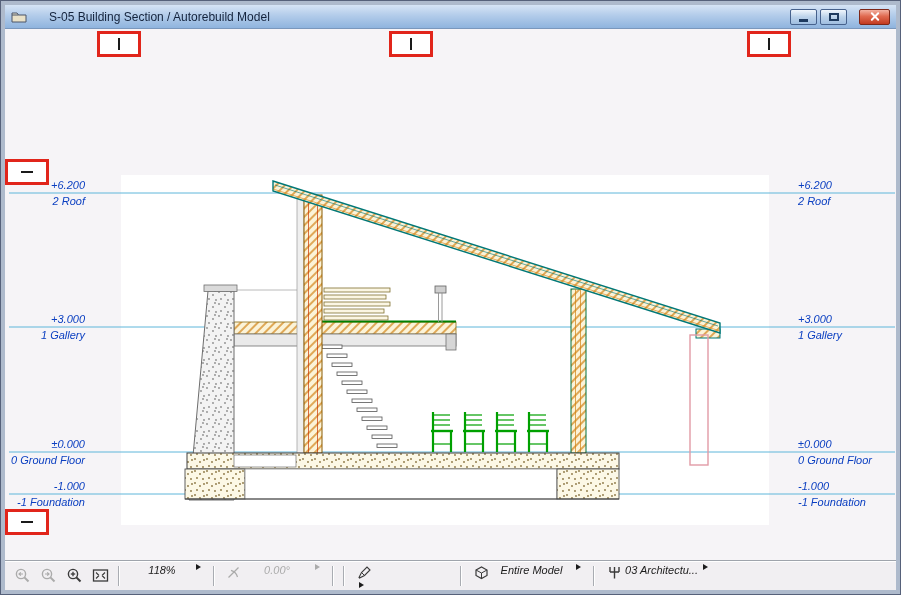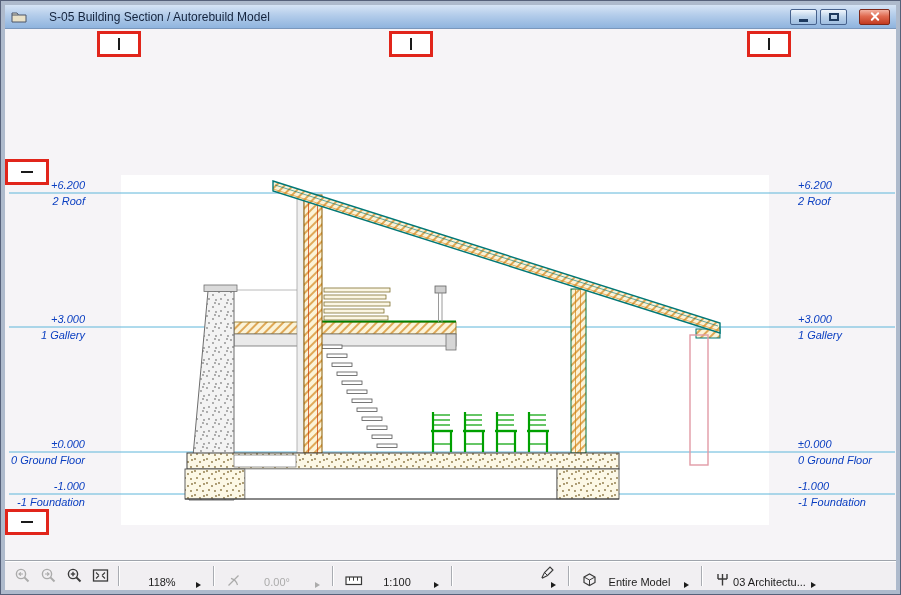--- a/index.html
+++ b/index.html
@@ -47,21 +47,21 @@
   }
   .tick-v{width:2px;height:12px;background:#1A1A1A;}
   .tick-h{width:12px;height:2px;background:#1A1A1A;}
   
   .statusbar{
     position:absolute;left:4px;right:4px;bottom:4px;height:30px;box-sizing:border-box;
     background:#F1EFF2;border-top:1px solid #9FA4AC;box-shadow:inset 0 1px 0 #FFFFFF;
     display:flex;align-items:center;padding:0 4px;font-size:11px;color:#1C1C1C;
   }
   .sbtn{width:26px;height:24px;display:flex;align-items:center;justify-content:center;cursor:pointer;}
-  .group{height:24px;display:flex;align-items:flex-end;padding:0 7px;cursor:pointer;box-sizing:border-box;}
+  .group{height:24px;display:flex;align-items:flex-start;padding:0 7px;cursor:pointer;box-sizing:border-box;font-style:italic;}
   .group .txt{flex:1;text-align:center;white-space:nowrap;overflow:hidden;}
   .tri{width:0;height:0;border-left:5px solid #1C1C1C;border-top:3.5px solid transparent;border-bottom:3.5px solid transparent;margin-left:3px;flex:0 0 auto;}
   .tri.gray{border-left-color:#ABABAB;}
   .sep{width:1px;height:20px;background:#A9ACB2;box-shadow:1px 0 0 #FFFFFF;margin:0 5px;flex:0 0 auto;}
   .disabled{color:#ABABAB;}
   #grp-zoom{width:84px;}
   #grp-rot{width:108px;}
   #grp-scale{width:108px;}
   #grp-pen{width:106px;flex-direction:column;}
   #grp-model{width:122px;}
@@ -294,30 +294,20 @@
     <div class="group" id="grp-rot">
       <svg width="16" height="16" viewBox="0 0 16 16" stroke="#ABABAB" fill="none">
         <line x1="2.5" y1="13.5" x2="12.5" y2="3.5" stroke-width="1.3"></line>
         <path d="M11.5,13 A9.5,9.5 0 0 0 5,6.4" stroke-width="1.2"></path>
       </svg>
       <span class="txt disabled">0.00°</span>
       <span class="tri gray"></span>
     </div>
     <div class="sep"></div>
 
-    <div class="group" id="grp-scale">
-      <svg width="18" height="16" viewBox="0 0 18 16" stroke="#3A3A3A">
-        <rect x="1" y="5" width="15.5" height="7.5" fill="#FFFFFF" stroke-width="1.2"></rect>
-        <line x1="4.5" y1="5" x2="4.5" y2="8.7" stroke-width="1"></line>
-        <line x1="8.5" y1="5" x2="8.5" y2="8.7" stroke-width="1"></line>
-        <line x1="12.5" y1="5" x2="12.5" y2="8.7" stroke-width="1"></line>
-      </svg>
-      <span class="txt">1:100</span>
-      <span class="tri"></span>
-    </div>
     <div class="sep"></div>
 
     <div class="group" id="grp-pen">
       <svg width="17" height="17" viewBox="0 0 17 17" stroke="#3A3A3A" fill="none">
         <path d="M3,13.5 L5.5,8.5 L11,3 L14,6 L8.5,11.5 L3.5,14 Z" stroke-width="1.1"></path>
         <line x1="5.5" y1="8.5" x2="8.5" y2="11.5" stroke-width="1"></line>
       </svg>
       <span class="txt">Custom</span>
       <span class="tri"></span>
     </div>

